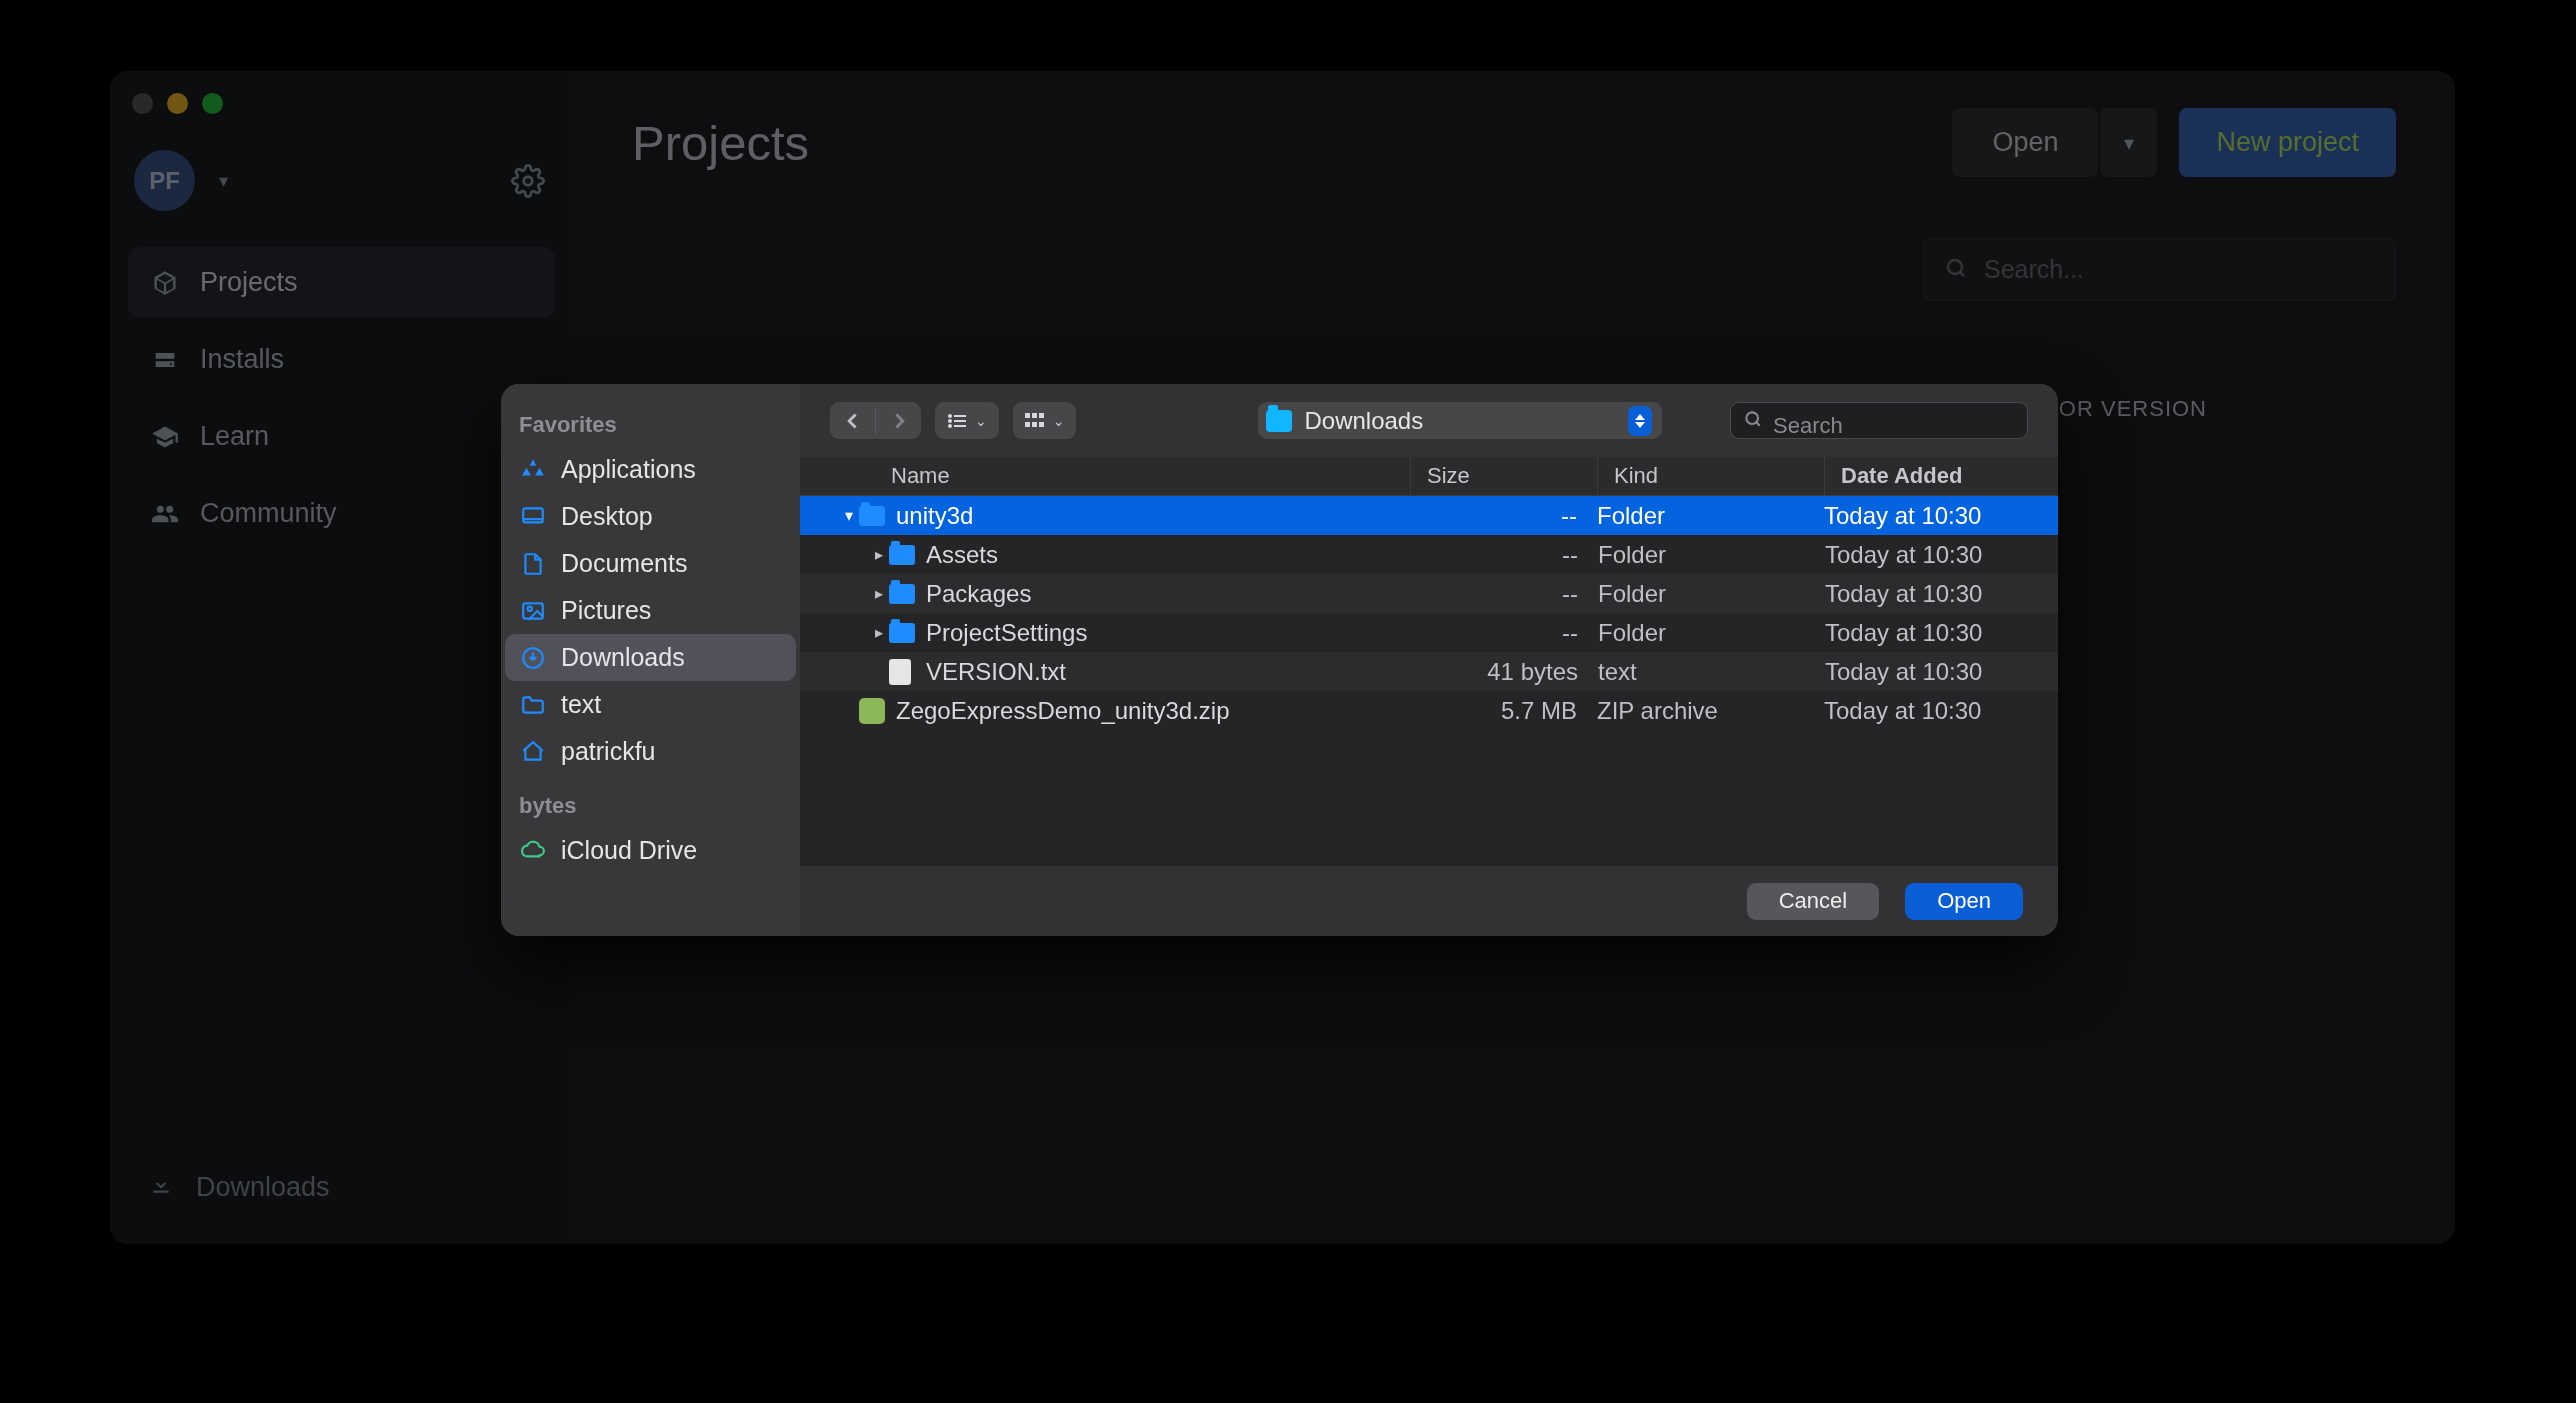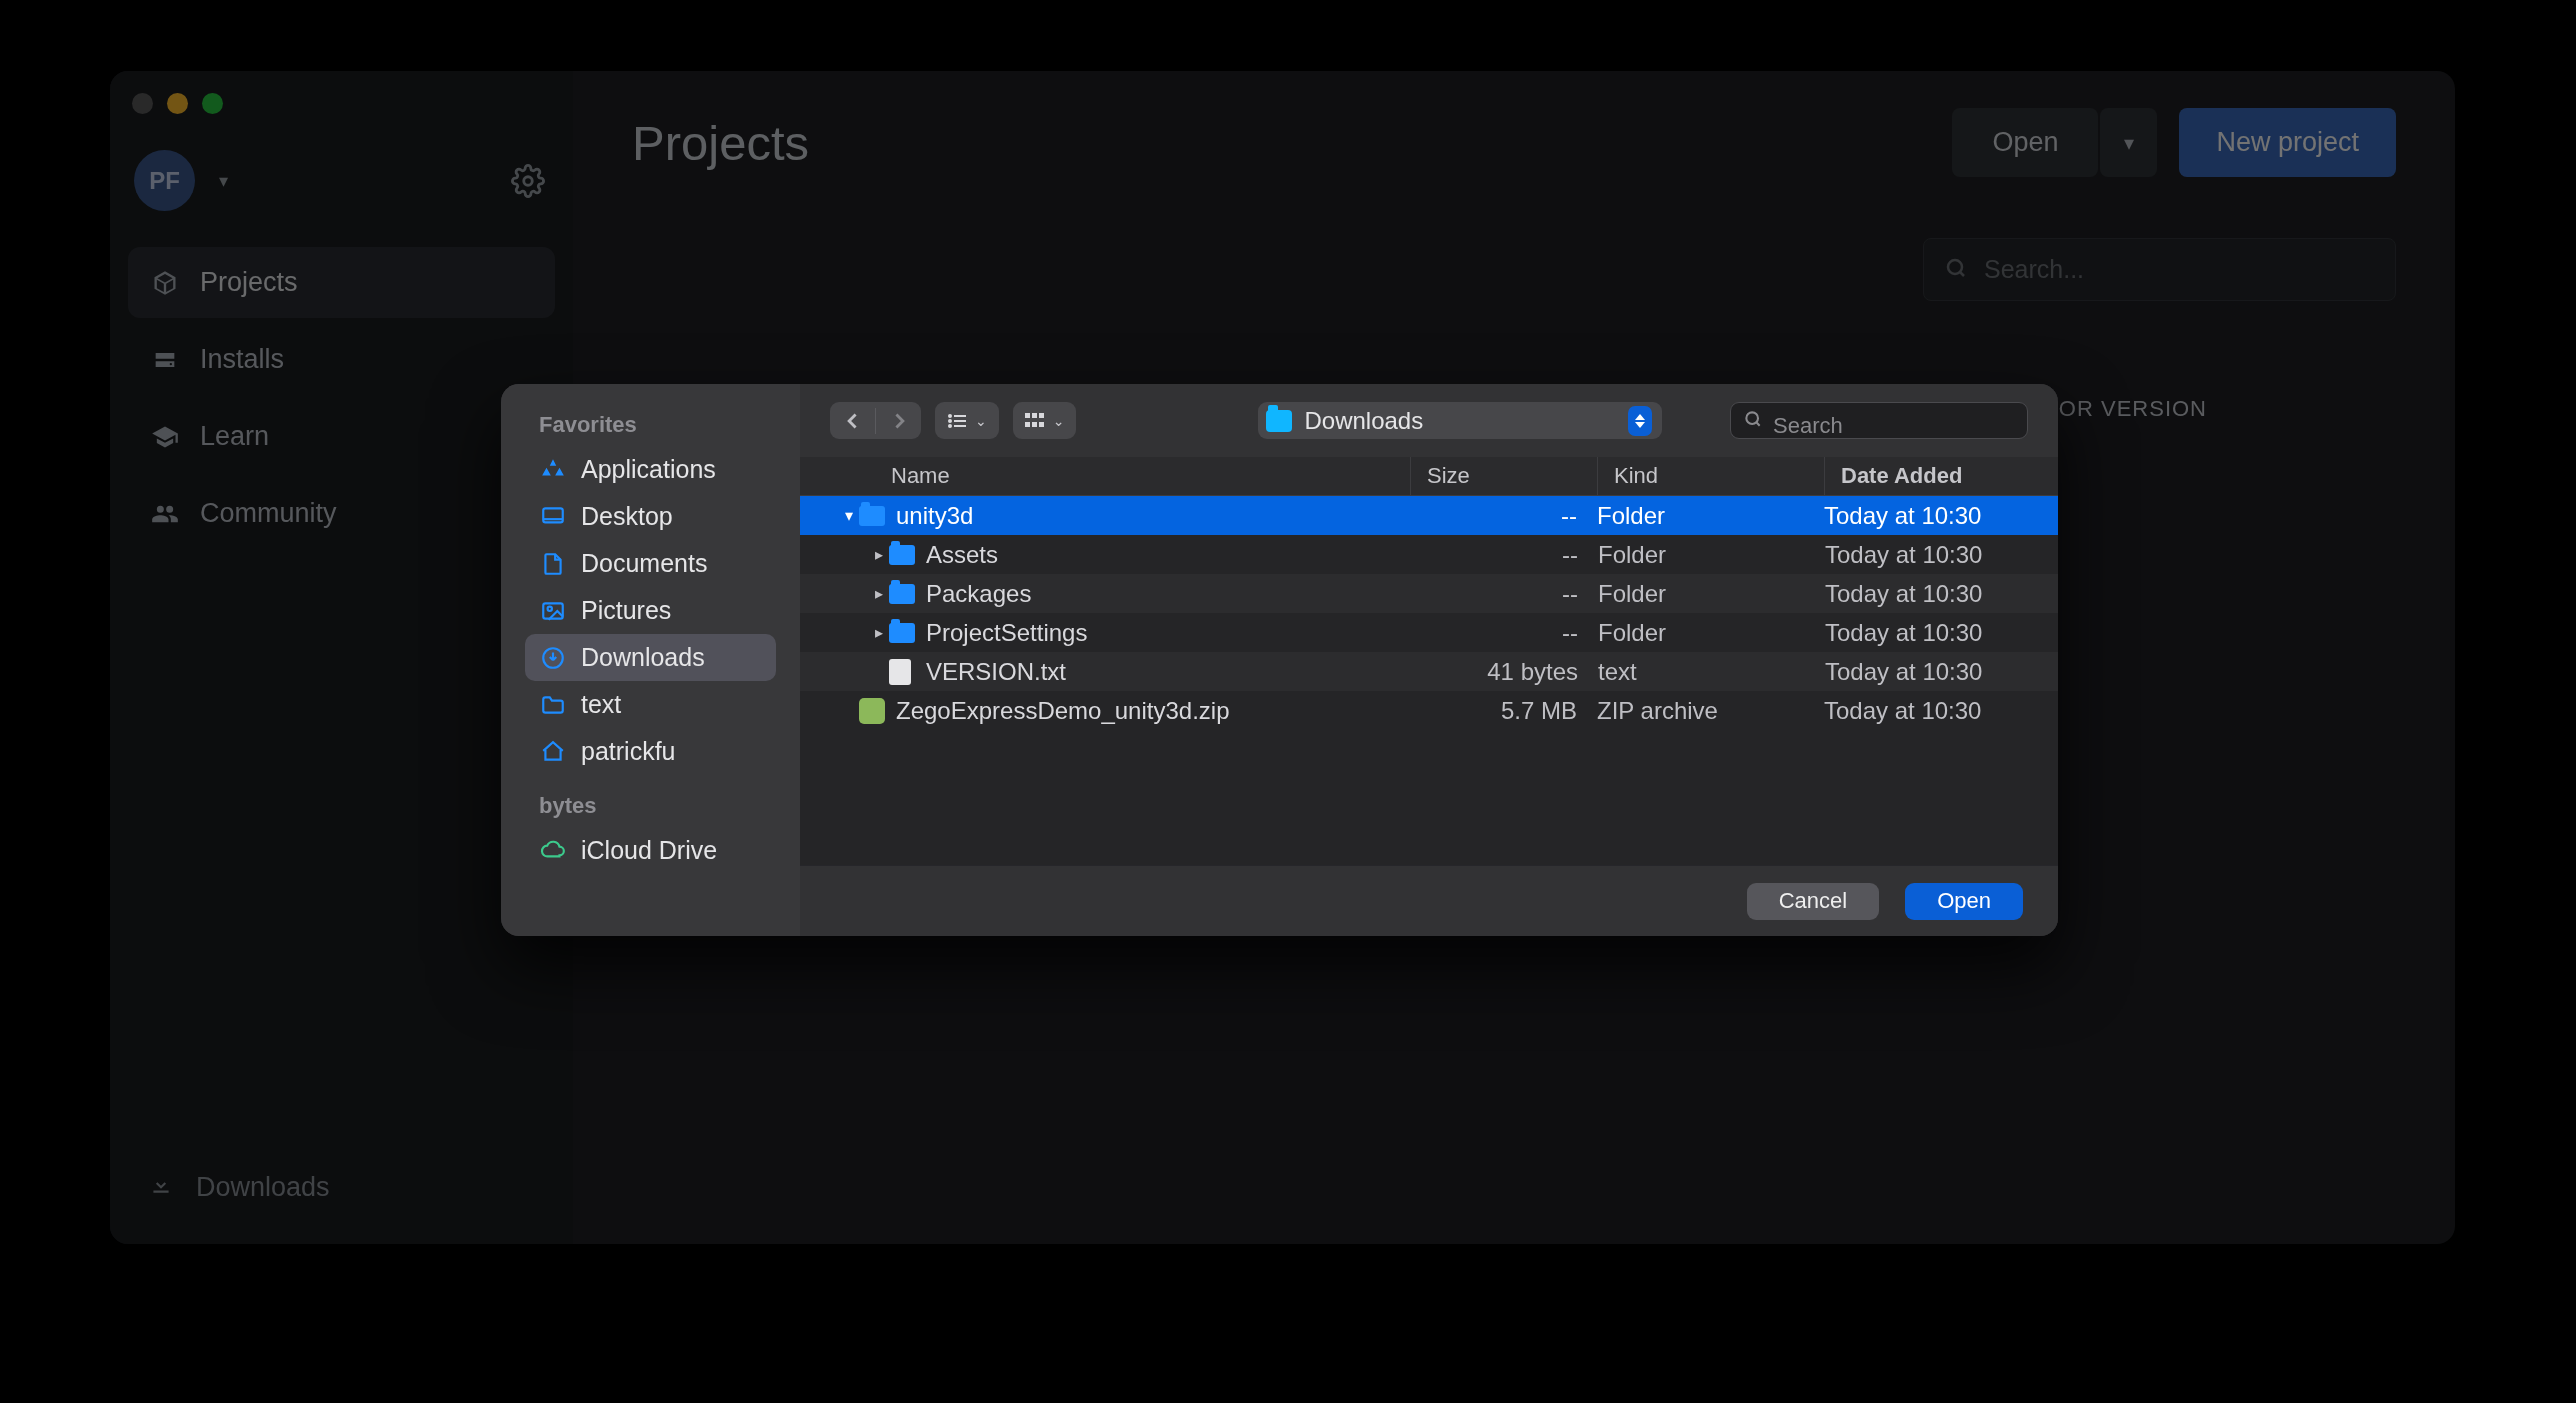--- a/index.html
+++ b/index.html
@@ -22,29 +22,29 @@
   .nav-item.active{ background:#2b2e33; color:#e8eaee;}
   .nav-icon{ width:30px; height:30px; flex:0 0 30px; display:flex; align-items:center; justify-content:center; color:#aeb4bc;}
   .hub-bottom{ margin-top:auto; display:flex; align-items:center; gap:22px; padding:16px 20px; color:#8f949c; font-size:27px;}
   .hub-main{ flex:1; padding:37px 59px; display:flex; flex-direction:column;}
   .hub-header{ display:flex; align-items:center; justify-content:space-between;}
   .hub-title{ color:#cfd3d9; font-size:49px; font-weight:400;}
   .hub-actions{ display:flex; align-items:center; gap:22px;}
   .btn{ height:69px; border-radius:8px; display:flex; align-items:center; justify-content:center; font-size:27px; color:#d8dbe0;}
   .btn-open{ background:#303338; width:146px;}
   .btn-drop{ background:#303338; width:57px; font-size:20px; color:#b7bcc4;}
-  .btn-primary{ background:#3b6cbf; color:#ffffff; padding:0 37px;text-align:right;}
+  .btn-primary{ background:#3b6cbf; color:#bef264; padding:0 37px;text-align:right;}
   .search-wrap{ margin-top:61px; width:473px; align-self:flex-end; display:flex; align-items:center; gap:16px; background:#25272b; border:1px solid #34373c; border-radius:8px; padding:16px 20px;}
   .search-wrap input{ flex:1; background:transparent; border:none; color:#c8ccd2; font-size:25px; outline:none;}
   .search-wrap input::placeholder{ color:#6f7379;}
   .column-header-text{ position:absolute; right:248px; top:325px; color:#c7cbd2; font-size:22px; letter-spacing:1px;}
 
   
   .finder-dialog{ position:absolute; left:501px; top:384px; width:1557px; height:552px; background:#2f2f31; border-radius:18px; box-shadow:0 32px 69px rgba(0,0,0,0.8); display:flex; overflow:hidden; z-index:100; }
-  .finder-sidebar{ width:299px; background:rgba(58,58,60,0.9); padding:20px 24px; overflow:hidden;}
+  .finder-sidebar{ width:299px; background:rgba(58,58,60,0.9); padding:20px 4px; overflow:hidden;}
   .fs-heading{ color:#8e8e93; font-size:22px; font-weight:600; padding:8px 14px;}
   .fs-item{ display:flex; align-items:center; gap:14px; padding:9px 14px; border-radius:10px; color:#e6e6e8; font-size:25px;}
   .fs-item.sel{ background:#51515a;}
   .fs-icon{ width:28px; height:28px; flex:0 0 28px; display:flex; align-items:center; justify-content:center; color:#1e8cff;}
   .finder-main{ flex:1; display:flex; flex-direction:column; background:#252527;}
   .finder-toolbar{ height:73px; background:#323234; display:flex; align-items:center; padding:0 30px; gap:14px;}
   .pill{ background:#47474a; border-radius:9px; display:flex; align-items:center;}
   .pill-btn{ width:45px; height:37px; display:flex; align-items:center; justify-content:center; color:#bfbfc4;}
   .pill-sep{ width:1px; height:26px; background:#5a5a5e;}
   .loc-pill{ background:#47474a; border-radius:9px; height:37px; display:flex; align-items:center; padding:0 10px 0 8px; gap:12px; margin-left:168px;}

